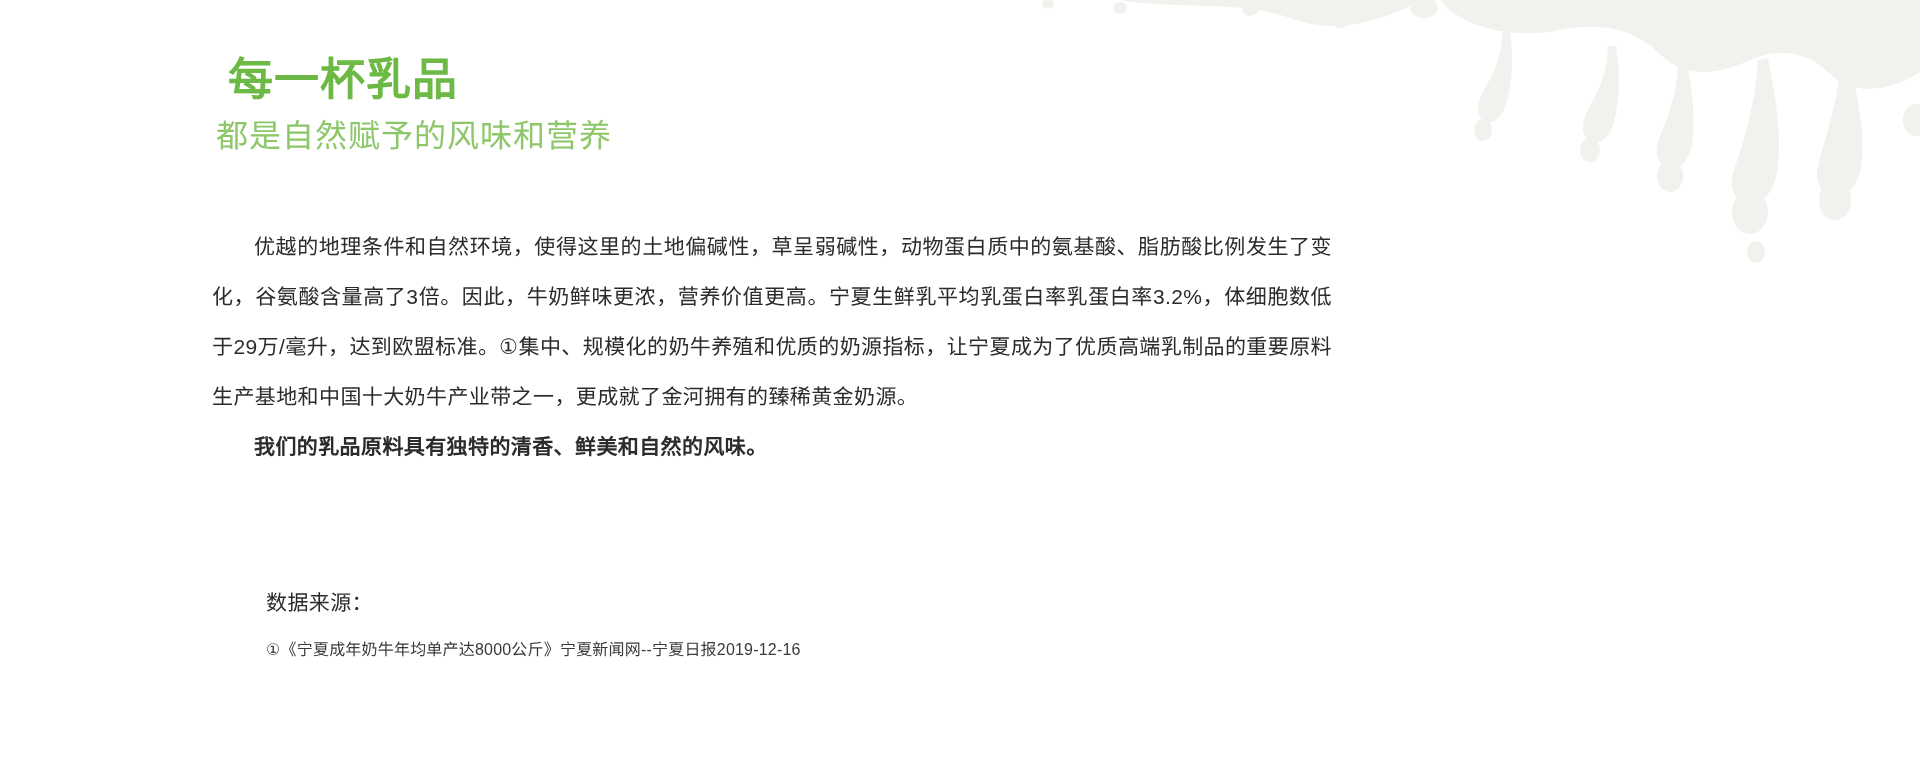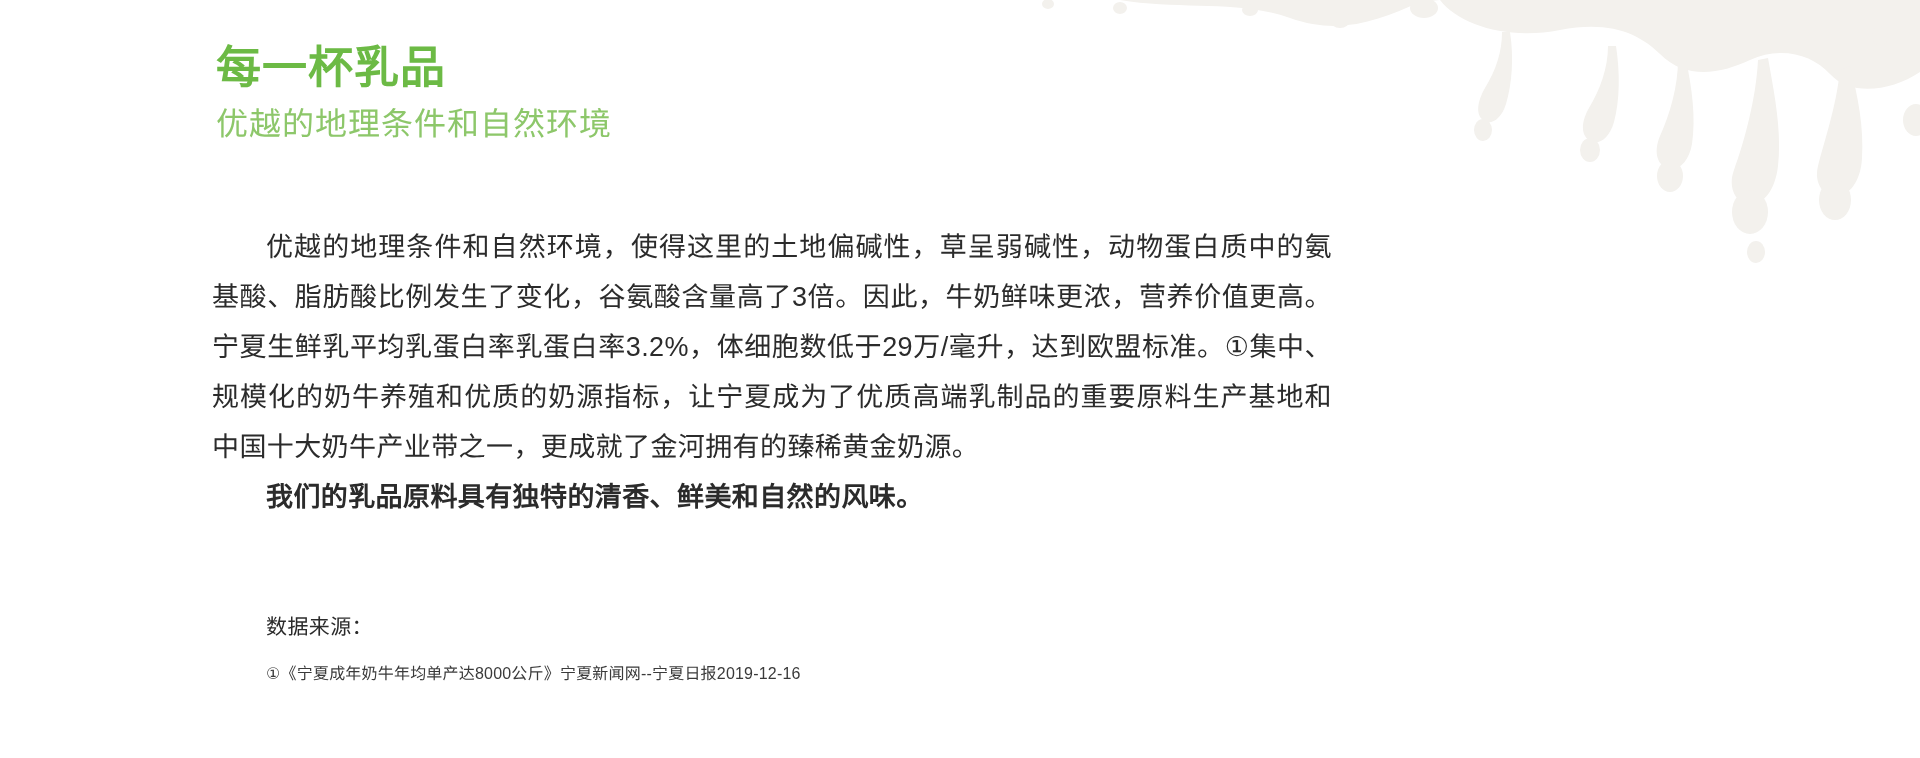--- a/index.html
+++ b/index.html
@@ -40,58 +40,58 @@
     position: absolute;
     left: 216px;
     top: 44px;
   }
   .headline-main {
     font-size: 45px;
     line-height: 1.05;
     font-weight: bold;
     color: #6cba45;
     letter-spacing: 1px;
-    margin: 0;
+    margin: 12px;
     white-space: nowrap;
   }
   .headline-sub {
     font-size: 32px;
     line-height: 1.2;
     font-weight: normal;
     color: #8dc76a;
     letter-spacing: 1px;
     margin: 14px 0 0 0;
     white-space: nowrap;
   }
 
   .body-block {
     position: absolute;
     left: 212px;
     top: 222px;
     width: 1120px;
   }
   .body-paragraph {
-    font-size: 27px;
+    font-size: 21px;
     line-height: 50px;
     color: #2b2b2b;
     margin: 0;
     text-align: justify;
     text-justify: inter-ideograph;
     text-indent: 2em;
     letter-spacing: 0.4px;
   }
   .body-paragraph + .body-paragraph {
     margin-top: 0;
     font-weight: bold;
   }
 
   .source-block {
     position: absolute;
     left: 266px;
-    top: 612px;
+    top: 588px;
     width: 1000px;
   }
   .source-title {
     font-size: 21px;
     line-height: 1.4;
     color: #2b2b2b;
     margin: 0;
     letter-spacing: 0.4px;
   }
   .source-item {
@@ -138,21 +138,21 @@
         <ellipse cx="520" cy="20" rx="10" ry="8"></ellipse>
         <ellipse cx="430" cy="10" rx="8" ry="6"></ellipse>
         <ellipse cx="300" cy="8" rx="7" ry="6"></ellipse>
         <ellipse cx="228" cy="4" rx="6" ry="5"></ellipse>
       </g>
     </svg>
   </div>
 
   <div class="headline-block">
     <h1 class="headline-main">每一杯乳品</h1>
-    <h2 class="headline-sub">优越的地理条件和自然环境</h2>
+    <h2 class="headline-sub">都是自然赋予的风味和营养</h2>
   </div>
 
   <div class="body-block">
     <p class="body-paragraph">优越的地理条件和自然环境，使得这里的土地偏碱性，草呈弱碱性，动物蛋白质中的氨基酸、脂肪酸比例发生了变化，谷氨酸含量高了3倍。因此，牛奶鲜味更浓，营养价值更高。宁夏生鲜乳平均乳蛋白率乳蛋白率3.2%，体细胞数低于29万/毫升，达到欧盟标准。①集中、规模化的奶牛养殖和优质的奶源指标，让宁夏成为了优质高端乳制品的重要原料生产基地和中国十大奶牛产业带之一，更成就了金河拥有的臻稀黄金奶源。</p>
     <p class="body-paragraph">我们的乳品原料具有独特的清香、鲜美和自然的风味。</p>
   </div>
 
   <div class="source-block">
     <p class="source-title">数据来源：</p>
     <p class="source-item">①《宁夏成年奶牛年均单产达8000公斤》宁夏新闻网--宁夏日报2019-12-16</p>

